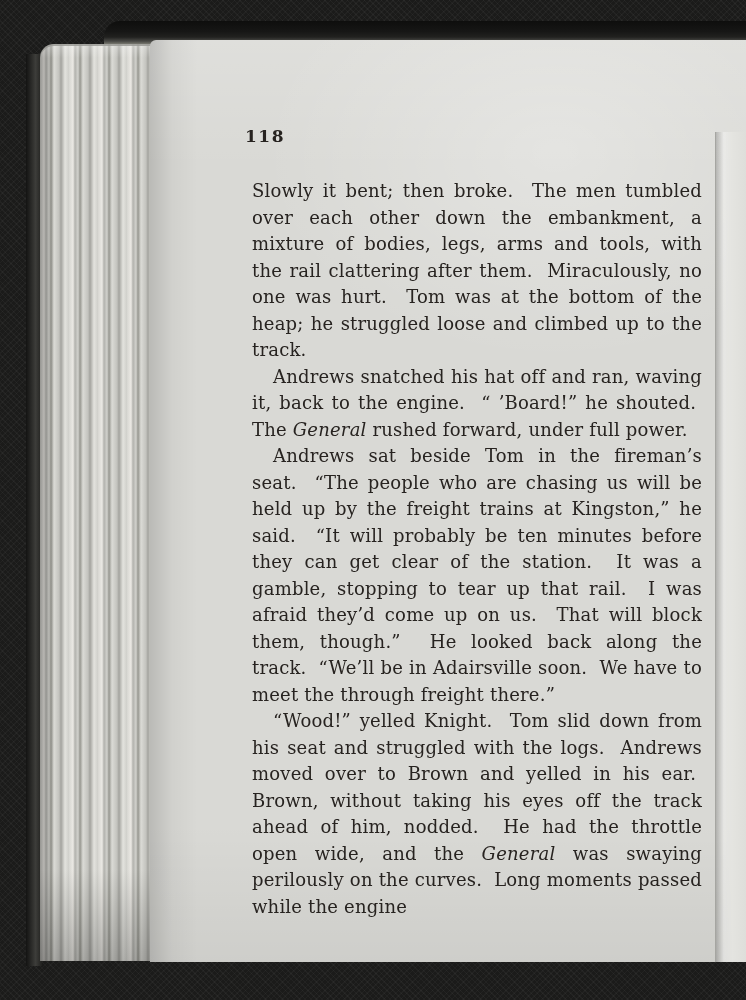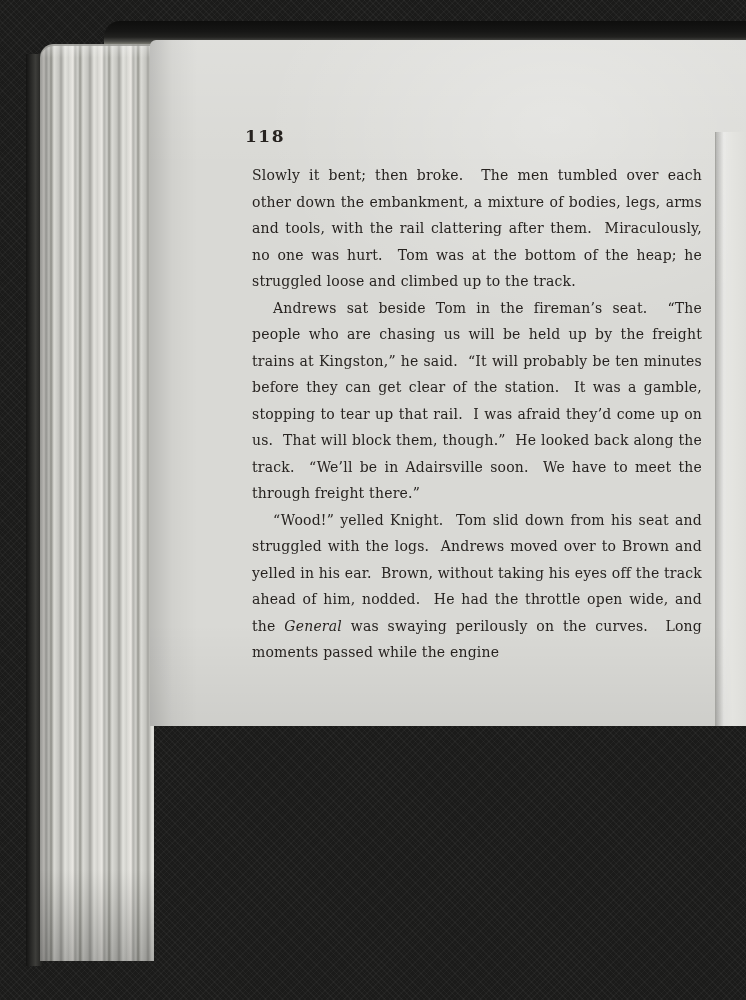--- a/index.html
+++ b/index.html
@@ -33,21 +33,21 @@
       linear-gradient(180deg, rgba(255,255,255,0.30) 0, rgba(255,255,255,0) 14px, rgba(0,0,0,0) 90%, rgba(0,0,0,0.22) 100%),
       linear-gradient(90deg, rgba(0,0,0,0.30) 0, rgba(0,0,0,0) 14px),
       repeating-linear-gradient(90deg,
         #d7d7d2 0px, #ebe9e4 4px, #b2b2ad 6px, #d2d2cd 9px,
         #96968f 11px, #dbdbd6 14px, #c3c3be 19px, #a3a39e 21px,
         #e3e3de 25px, #cfcfca 29px);
     box-shadow: inset 0 2px 0 rgba(150,150,145,0.8);
   }
   
   .page {
-    position: absolute; left: 150px; top: 40px; width: 596px; height: 686px;
+    position: absolute; left: 150px; top: 40px; width: 596px; height: 922px;
     background-color: #d9d9d5;
     background-image:
       radial-gradient(ellipse 420px 300px at 68% 12%, rgba(255,255,255,0.28), rgba(255,255,255,0) 70%),
       linear-gradient(90deg, rgba(0,0,0,0.14) 0, rgba(0,0,0,0.04) 22px, rgba(0,0,0,0) 48px),
       linear-gradient(180deg, rgba(255,255,255,0.16) 0, rgba(255,255,255,0) 130px, rgba(0,0,0,0) 85%, rgba(0,0,0,0.05) 100%);
     border-top-left-radius: 6px;
   }
   
   .page-right-edge {
     position: absolute; right: 0; top: 92px; bottom: 0; width: 30px;
@@ -62,21 +62,21 @@
   .page-header { position: relative; height: 24px; }
   .page-number {
     position: absolute; left: -7px; top: 0;
     font-size: 17px; letter-spacing: 1.5px; font-weight: 600;
   }
   .running-title {
     text-align: center;
     font-size: 17px; letter-spacing: 3px; font-weight: 600;
     word-spacing: 4px;
   }
-  .page-body { margin-top: 12px; font-size: 14px; line-height: 26.5px; }
+  .page-body { margin-top: 28px; font-size: 18px; line-height: 26.5px; }
   .page-body p {
     margin: 0; text-align: justify;
     letter-spacing: 0.2px;
   }
   .page-body p.indent { text-indent: 21px; }
 </style>
 </head>
 <body>
 
 <div class="scene">
@@ -86,18 +86,19 @@
 
   <div class="page">
     <div class="page-right-edge"></div>
 
     <div class="text-block">
       <div class="page-header">
         <span class="page-number">118</span>
       </div>
       <div class="page-body">
           <p><span>Slowly it bent; then broke.&nbsp; The men tumbled over each other down the embankment, a mixture of bodies, legs, arms and tools, with the rail clattering after them.&nbsp; Miraculously, no one was hurt.&nbsp; Tom was at the bottom of the heap; he struggled loose and climbed up to the track.</span></p>
+          <p class="indent"><span>Andrews snatched his hat off and ran, waving it, back to the engine.&nbsp; “ ’Board!” he shouted.&nbsp; The </span><i>General</i><span> rushed forward, under full power.</span></p>
           <p class="indent"><span>Andrews sat beside Tom in the fireman’s seat.&nbsp; “The people who are chasing us will be held up by the freight trains at Kingston,” he said.&nbsp; “It will probably be ten minutes before they can get clear of the station.&nbsp; It was a gamble, stopping to tear up that rail.&nbsp; I was afraid they’d come up on us.&nbsp; That will block them, though.”&nbsp; He looked back along the track.&nbsp; “We’ll be in Adairsville soon.&nbsp; We have to meet the through freight there.”</span></p>
           <p class="indent"><span>“Wood!” yelled Knight.&nbsp; Tom slid down from his seat and struggled with the logs.&nbsp; Andrews moved over to Brown and yelled in his ear.&nbsp; Brown, without taking his eyes off the track ahead of him, nodded.&nbsp; He had the throttle open wide, and the </span><i>General</i><span> was swaying perilously on the curves.&nbsp; Long moments passed while the engine</span></p>
         </div>
     </div>
   </div>
 </div>
 
 </body></html>

